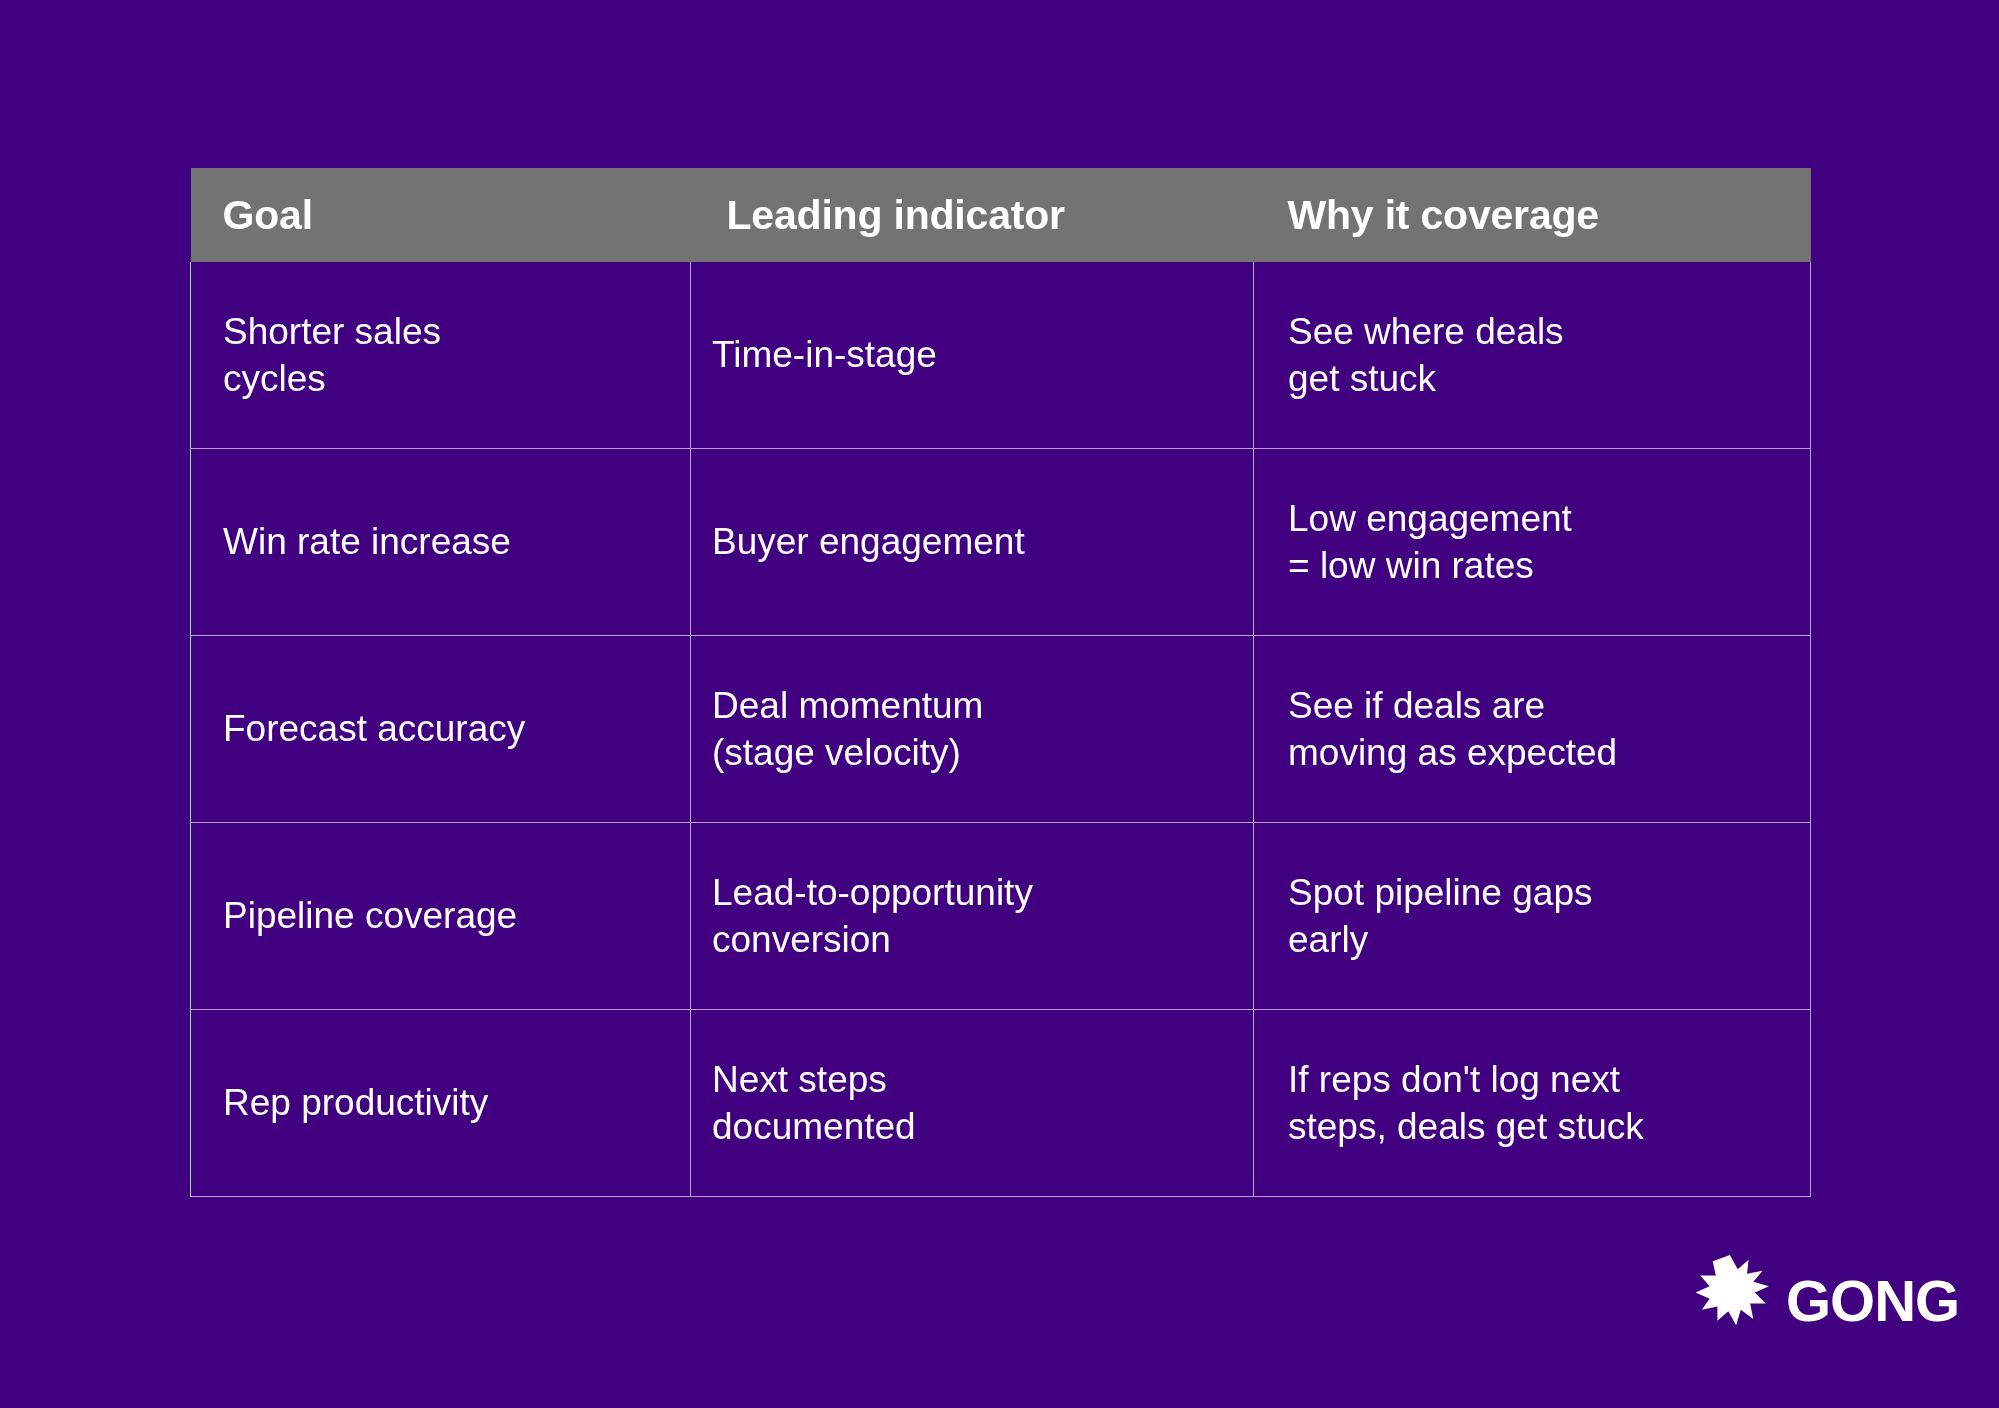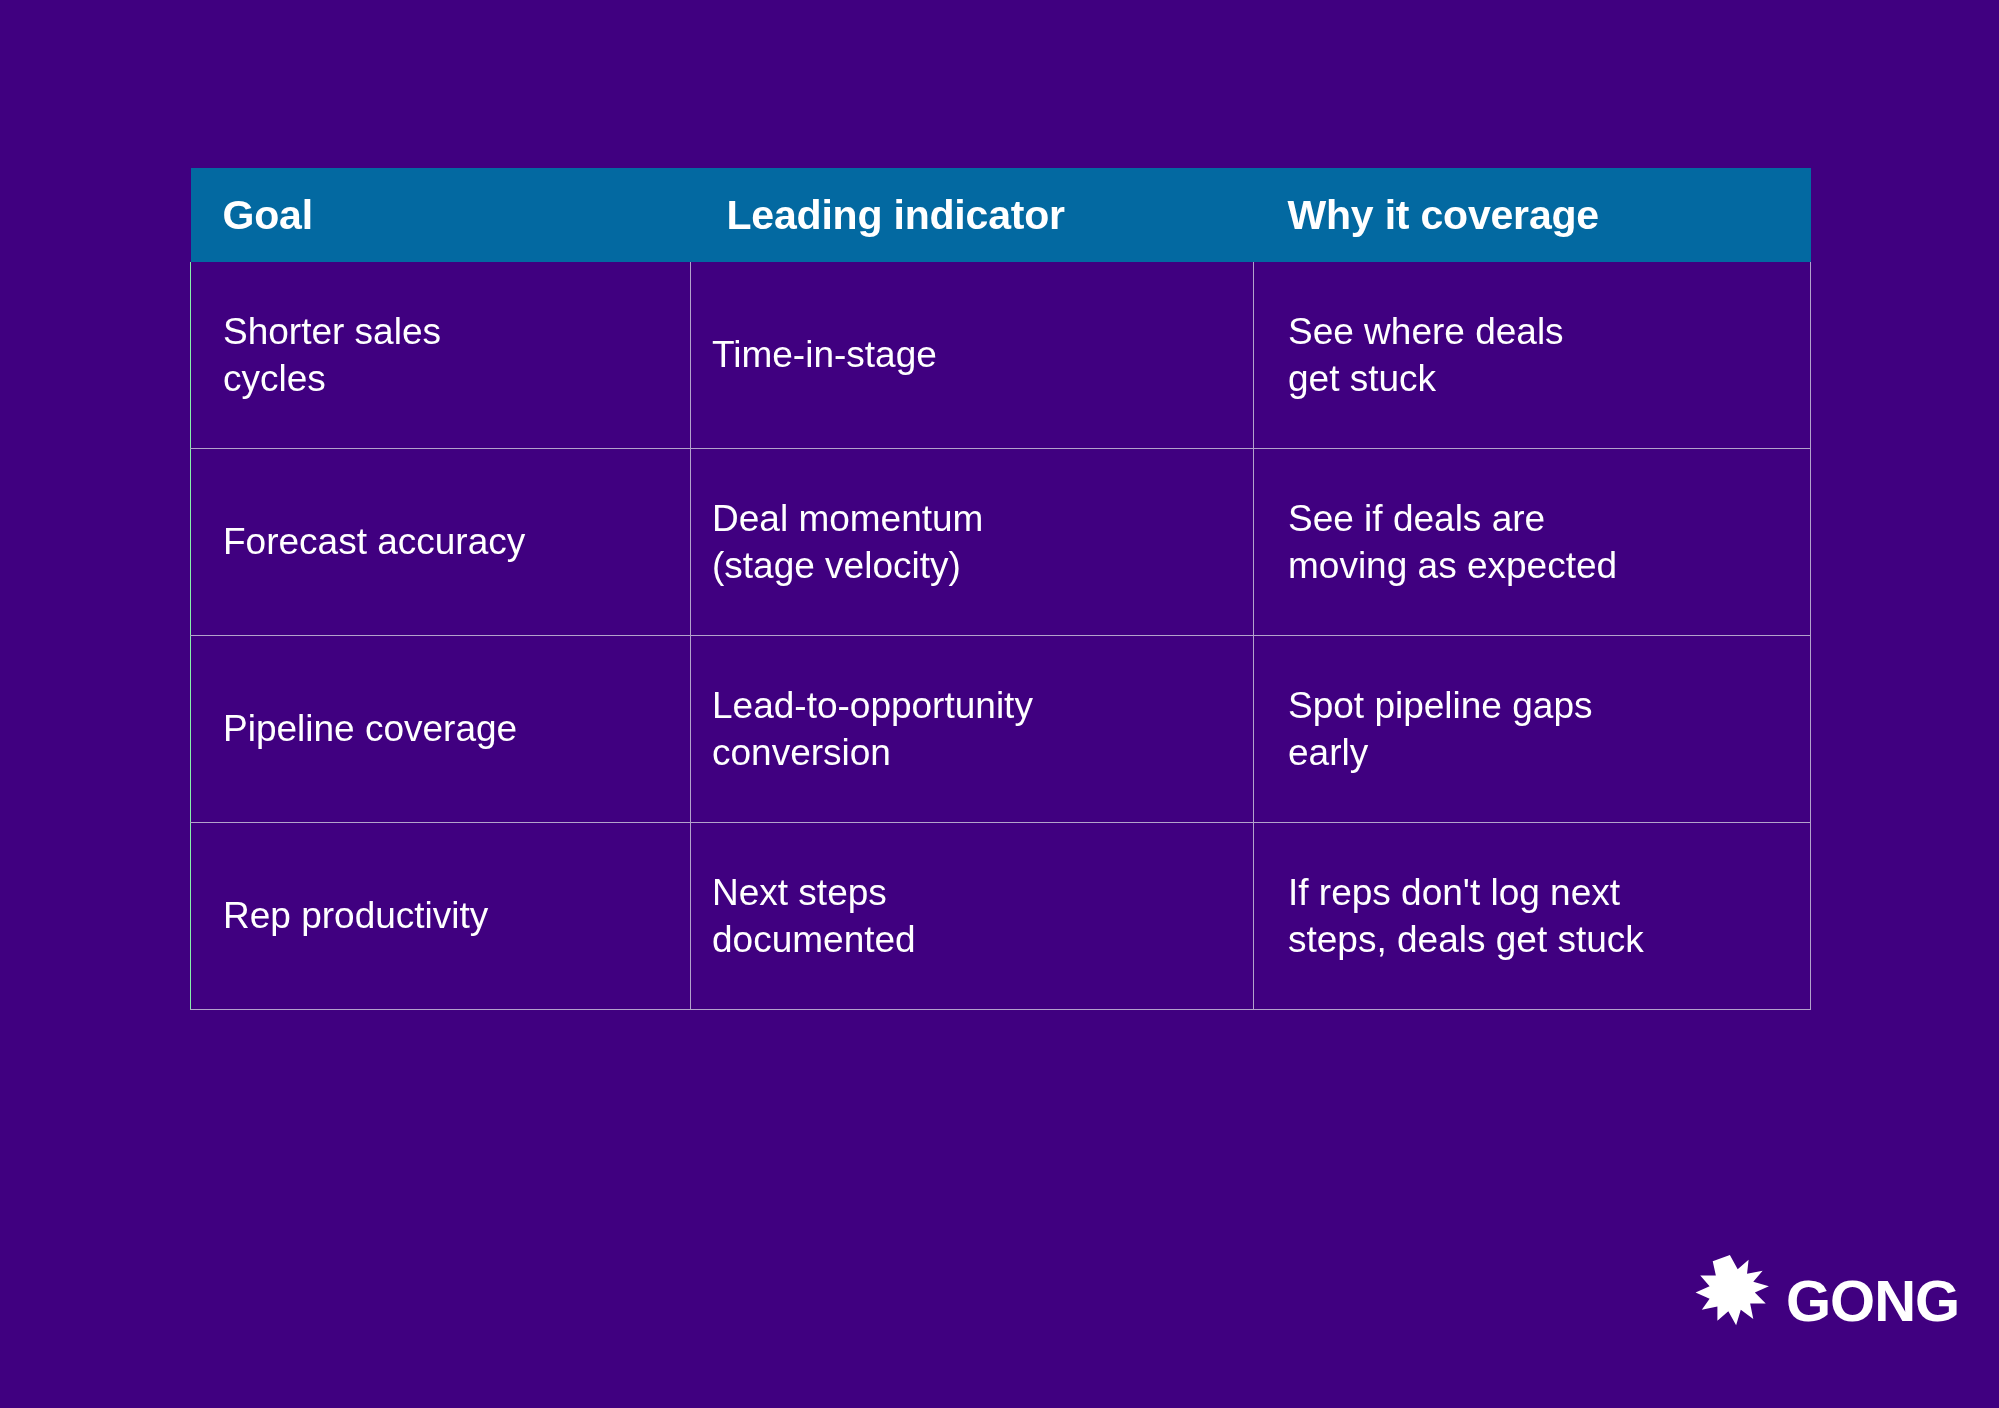--- a/index.html
+++ b/index.html
@@ -29,21 +29,21 @@
     table-layout: fixed;
     width: 1620px;
   }
 
   table.metrics col.c1 { width: 500px; }
   table.metrics col.c2 { width: 563px; }
   table.metrics col.c3 { width: 557px; }
 
   
   thead tr {
-    background: #0369a1;
+    background: #737373;
   }
   thead th {
     height: 94px;
     padding: 0 0 0 32px;
     text-align: left;
     vertical-align: middle;
     color: #ffffff;
     font-size: 41px;
     font-weight: 700;
     letter-spacing: -0.2px;
@@ -126,20 +126,32 @@
         <td class="col2">
             <span class="cell-line">Time-in-stage</span>
           </td>
         <td class="col3">
             <span class="cell-line">See where deals
 get stuck</span>
           </td>
       </tr>
       <tr>
         <td class="col1">
+            <span class="cell-line">Win rate increase</span>
+          </td>
+        <td class="col2">
+            <span class="cell-line">Buyer engagement</span>
+          </td>
+        <td class="col3">
+            <span class="cell-line">Low engagement
+= low win rates</span>
+          </td>
+      </tr>
+      <tr>
+        <td class="col1">
             <span class="cell-line">Forecast accuracy</span>
           </td>
         <td class="col2">
             <span class="cell-line">Deal momentum
 (stage velocity)</span>
           </td>
         <td class="col3">
             <span class="cell-line">See if deals are
 moving as expected</span>
           </td>

